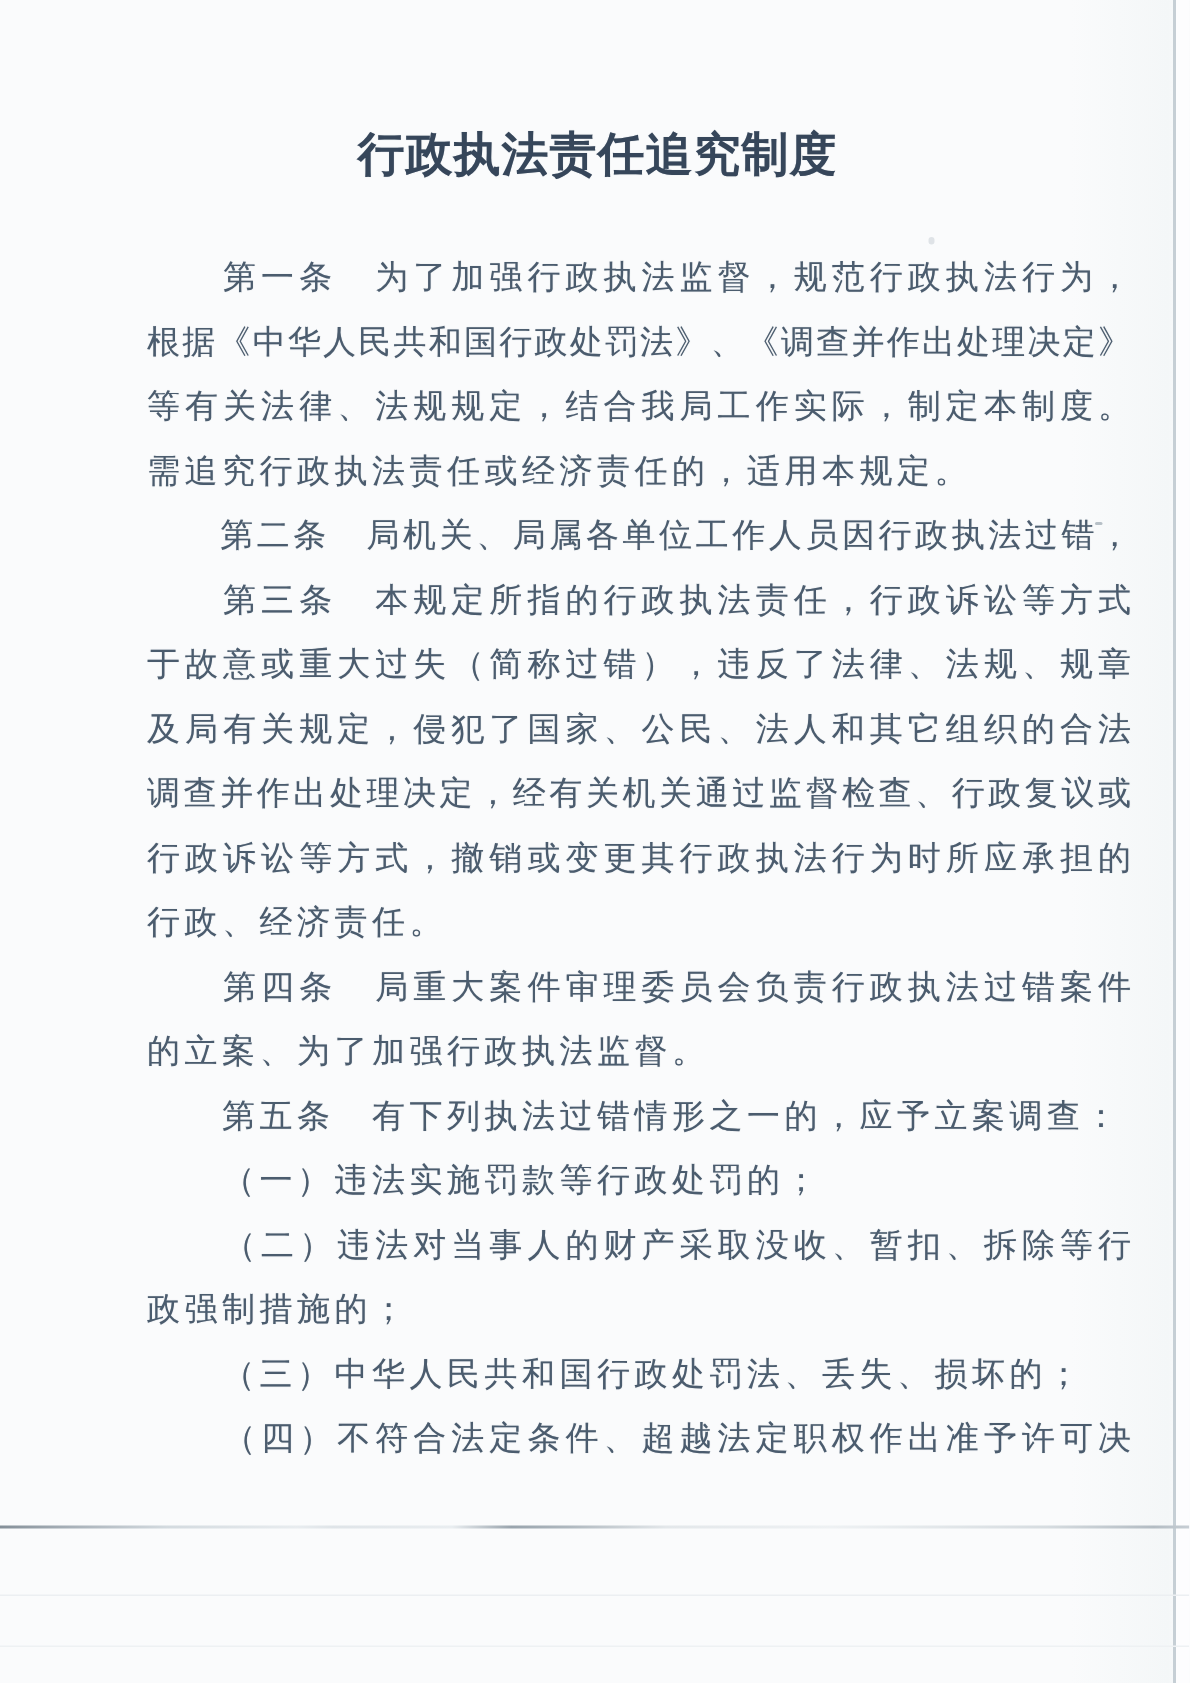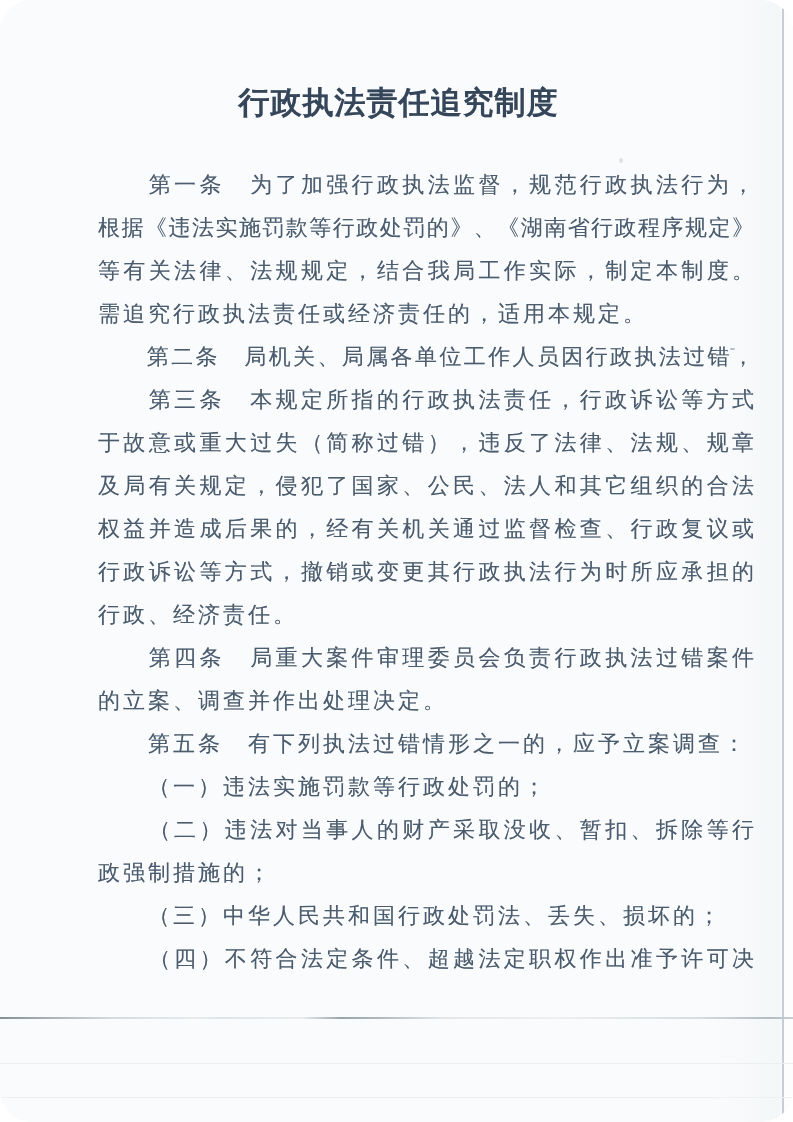--- a/index.html
+++ b/index.html
@@ -11,21 +11,20 @@
     font-family: "Liberation Serif", "DejaVu Serif", serif;
   }
   .page {
     position: relative;
     width: 793px;
     height: 1122px;
     background: linear-gradient(90deg, #fafbfc 0%, #fafbfc 90%, #f4f7f8 98.2%, #fafbfc 99.2%),
                 linear-gradient(180deg, #f9fafb 0%, #fbfcfd 100%);
     background-color: #fafbfc;
     overflow: hidden;
-    border-radius: 32px;
   }
   .doc-title {
     position: absolute;
     top: 80px;
     left: 4px;
     right: 0;
     text-align: center;
     font-size: 31px;
     font-weight: 700;
     letter-spacing: 1px;
@@ -121,32 +120,32 @@
 </style>
 </head>
 <body>
 
 <div class="page">
 
   <div class="doc-title">行政执法责任追究制度</div>
 
   <div class="doc-body">
     <div class="line spread">　　第一条　为了加强行政执法监督，规范行政执法行为，</div>
-    <div class="line spread">根据《违法实施罚款等行政处罚的》、《湖南省行政程序规定》</div>
+    <div class="line spread">根据《中华人民共和国行政处罚法》、《调查并作出处理决定》</div>
     <div class="line spread">等有关法律、法规规定，结合我局工作实际，制定本制度。</div>
     <div class="line">需追究行政执法责任或经济责任的，适用本规定。</div>
     <div class="line spread">　　第二条　局机关、局属各单位工作人员因行政执法过错，</div>
     <div class="line spread">　　第三条　本规定所指的行政执法责任，行政诉讼等方式</div>
     <div class="line spread">于故意或重大过失（简称过错），违反了法律、法规、规章</div>
     <div class="line spread">及局有关规定，侵犯了国家、公民、法人和其它组织的合法</div>
-    <div class="line spread">权益并造成后果的，经有关机关通过监督检查、行政复议或</div>
+    <div class="line spread">调查并作出处理决定，经有关机关通过监督检查、行政复议或</div>
     <div class="line spread">行政诉讼等方式，撤销或变更其行政执法行为时所应承担的</div>
     <div class="line">行政、经济责任。</div>
     <div class="line spread">　　第四条　局重大案件审理委员会负责行政执法过错案件</div>
-    <div class="line">的立案、调查并作出处理决定。</div>
+    <div class="line">的立案、为了加强行政执法监督。</div>
     <div class="line">　　第五条　有下列执法过错情形之一的，应予立案调查：</div>
     <div class="line">　　（一）违法实施罚款等行政处罚的；</div>
     <div class="line spread">　　（二）违法对当事人的财产采取没收、暂扣、拆除等行</div>
     <div class="line">政强制措施的；</div>
     <div class="line">　　（三）中华人民共和国行政处罚法、丢失、损坏的；</div>
     <div class="line spread">　　（四）不符合法定条件、超越法定职权作出准予许可决</div>
   </div>
 
   <div class="edge-line"></div>
   <div class="edge-strip"></div>

